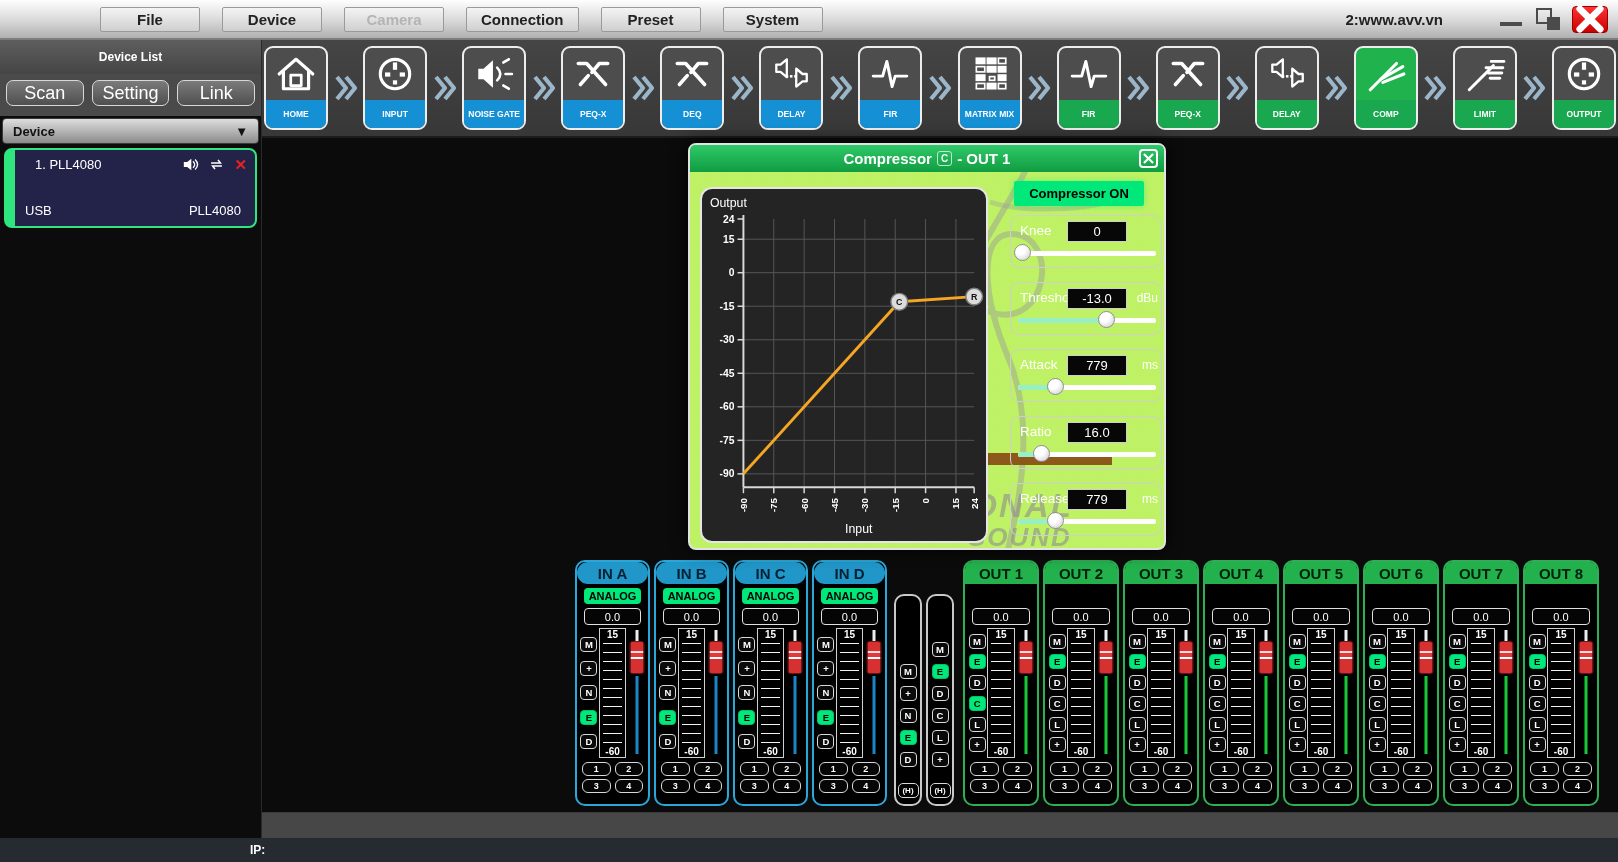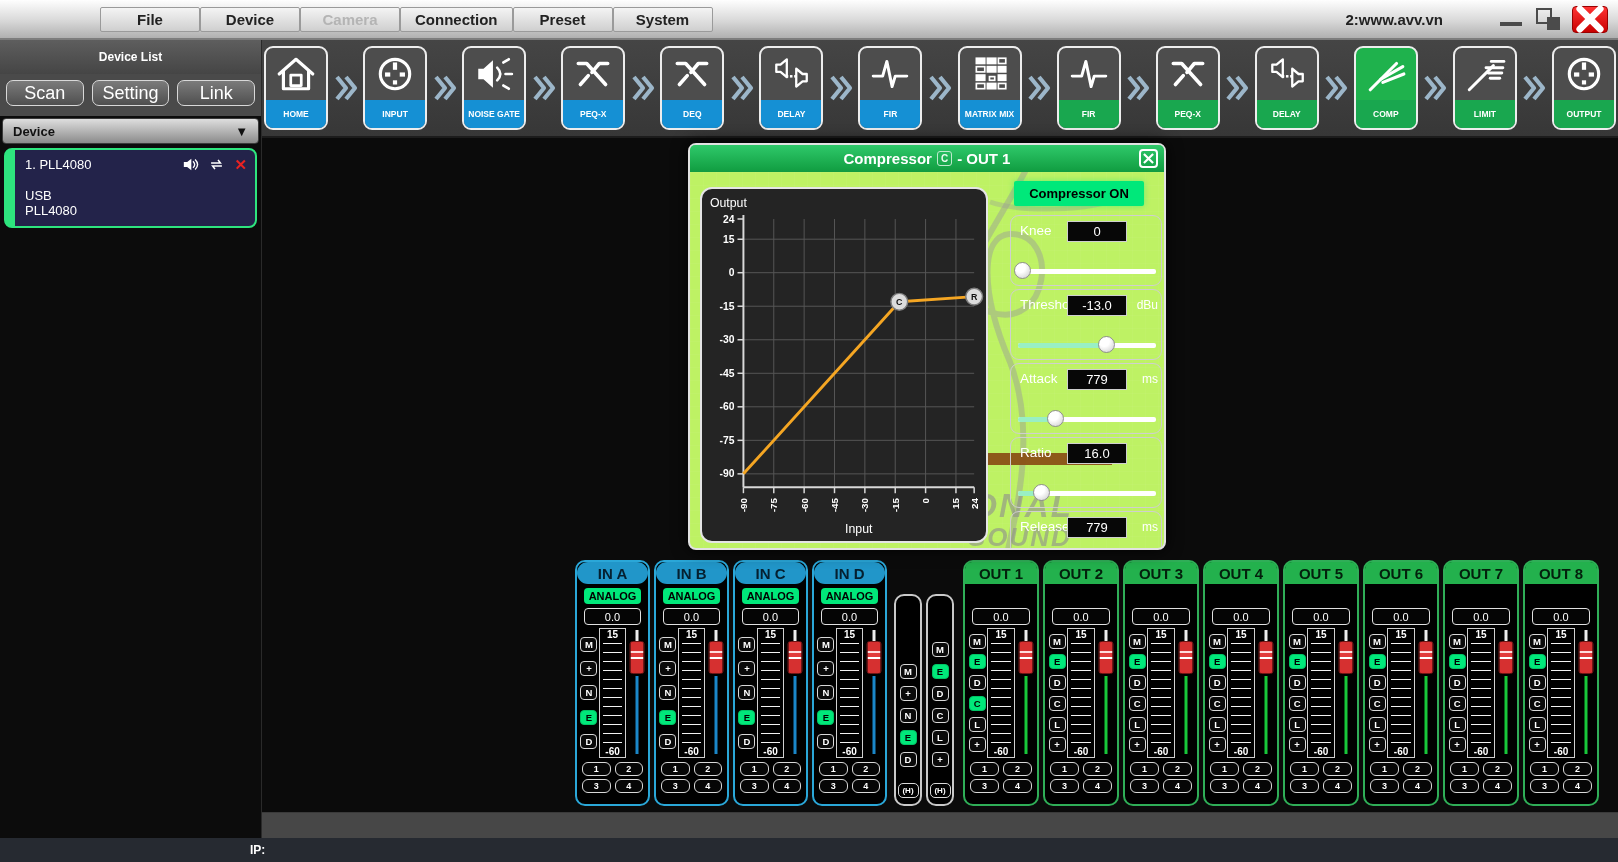--- a/index.html
+++ b/index.html
@@ -3,21 +3,21 @@
 <meta charset="utf-8">
 <style>
   * { margin:0; padding:0; box-sizing:border-box; }
   html,body { width:1618px; height:862px; overflow:hidden; background:#000;
     font-family:"Liberation Sans", sans-serif; }
   .window { width:100%; height:100%; display:flex; flex-direction:column; }
 
   
   .titlebar { height:40px; background:linear-gradient(#fefefe,#d8d8d8 55%,#b0b0b0);
     border-bottom:2px solid #7d7d7d; display:flex; align-items:center; padding:0 10px 0 100px; }
-  .menu { display:flex; }
+  .menu { display:flex; gap:22px; }
   .menu-btn { min-width:100px; padding:3px 14px; text-align:center; font-size:15px; font-weight:bold;
     color:#222; border:1px solid #9a9a9a; border-radius:2px;
     background:linear-gradient(#f4f4f4,#cfcfcf); }
   .menu-btn.disabled { color:#b4b4b4; }
   .win-title { margin-left:auto; font-size:15px; font-weight:bold; color:#222; padding-right:55px; }
   .win-ctl { display:flex; align-items:center; gap:12px; }
   .btn-min { width:26px; height:20px; position:relative; }
   .btn-min::after { content:""; position:absolute; left:2px; right:2px; bottom:3px; height:4px; background:#4b4b4b; }
   .btn-restore { width:24px; height:22px; position:relative; }
   .btn-restore .sq1 { position:absolute; left:0; top:0; width:16px; height:16px; border:2px solid #4b4b4b; background:transparent; }
@@ -53,26 +53,26 @@
   .sb-btns { display:flex; gap:8px; padding:6px 6px 2px 6px; }
   .sb-btn { flex:1; height:26px; border:1px solid #d8d8d8; border-radius:7px; color:#fff; font-size:18px;
     display:flex; align-items:center; justify-content:center; background:linear-gradient(#7b7b7b,#4f4f4f); }
   .sb-list { flex:1; background:#0c0c0c; padding:2px; }
   .sb-dropdown { height:26px; border-radius:4px; background:linear-gradient(#dedede,#8b8b8b);
     border:1px solid #3a3a3a; display:flex; align-items:center; padding:0 10px; color:#111;
     font-size:13px; font-weight:bold; }
   .sb-dd-arrow { margin-left:auto; font-size:13px; color:#111; }
   .device-card { margin:4px 2px; height:80px; background:#23234a; border:2px solid #2ee57e;
     border-left:11px solid #2ee57e; border-radius:8px; display:flex; flex-direction:column; }
-  .dc-row1 { display:flex; align-items:flex-start; gap:9px; padding:7px 8px 0 10px; }
+  .dc-row1 { display:flex; align-items:flex-start; gap:9px; padding:7px 8px 0 20px; }
   .dc-name { color:#fff; font-size:13px; margin-right:auto; }
   .dc-row1 svg { width:17px; height:15px; }
   .dc-x { color:#e82222; font-weight:bold; font-size:15px; line-height:1; }
   .dc-row2 { margin-top:auto; display:flex; justify-content:space-between; padding:0 14px 8px 10px;
-    color:#fff; font-size:13px;flex-direction:column; }
+    color:#fff; font-size:13px; }
 
   
   .main { flex:1; position:relative; background:#0b0b0b; min-height:0; }
 
   
   .dialog { position:absolute; left:426px; top:5px; width:478px; height:407px; background:#bef264;
     border:2px solid #e2e2e2; border-radius:8px; z-index:5; box-shadow:0 0 16px rgba(0,0,0,.9); }
   .dlg-titlebar { height:27px; background:linear-gradient(#2fc96a,#109c40); border-radius:5px 5px 0 0;
     display:flex; align-items:center; justify-content:center; position:relative; color:#fff;
     font-size:15px; font-weight:bold; gap:5px; }
@@ -94,21 +94,21 @@
     opacity:.95; z-index:1; pointer-events:none; }
 
   .chart-panel { position:absolute; left:10px; top:15px; width:288px; height:356px; background:#242424;
     border:2px solid #e5e5e5; border-radius:12px; z-index:2; }
   .chart-panel svg { width:100%; height:100%; }
 
   .power-btn { position:absolute; left:324px; top:9px; width:130px; height:25px; background:#00e87a;
     color:#000; font-size:13px; font-weight:bold; display:flex; align-items:center; justify-content:center;
     border-radius:2px; z-index:3; box-shadow:0 0 6px rgba(0,232,122,.45); }
   .ctrl-col { position:absolute; left:320px; top:43px; width:152px; z-index:2; }
-  .ctrl-group { position:relative; height:71px; border:1.5px solid #cfcfcf; border-radius:9px; margin-bottom:3px; }
+  .ctrl-group { position:relative; height:53px; border:1.5px solid #cfcfcf; border-radius:9px; margin-bottom:14px; }
   .cg-label { position:absolute; left:9px; top:7px; color:#fff; font-size:13.5px; }
   .cg-value { position:absolute; right:34px; top:5px; width:60px; height:21px; border:1.5px solid #cfcfcf;
     background:#070707; color:#fff; font-size:13px; text-align:center; line-height:19px; }
   .cg-unit { position:absolute; right:3px; top:8px; color:#fff; font-size:12px; }
   .slider { position:absolute; left:7px; right:5px; bottom:5px; height:18px; }
   .sl-track { position:absolute; left:0; right:0; top:7px; height:4.5px; background:#fff; border-radius:2px; }
   .sl-fill { position:absolute; left:0; top:7px; height:4.5px; background:#99efc4; border-radius:2px; }
   .sl-thumb { position:absolute; top:0; width:17px; height:17px; border-radius:50%;
     background:radial-gradient(circle at 35% 30%, #ffffff 0 35%, #c9c9c9); border:1px solid #8f8f8f; }
 

